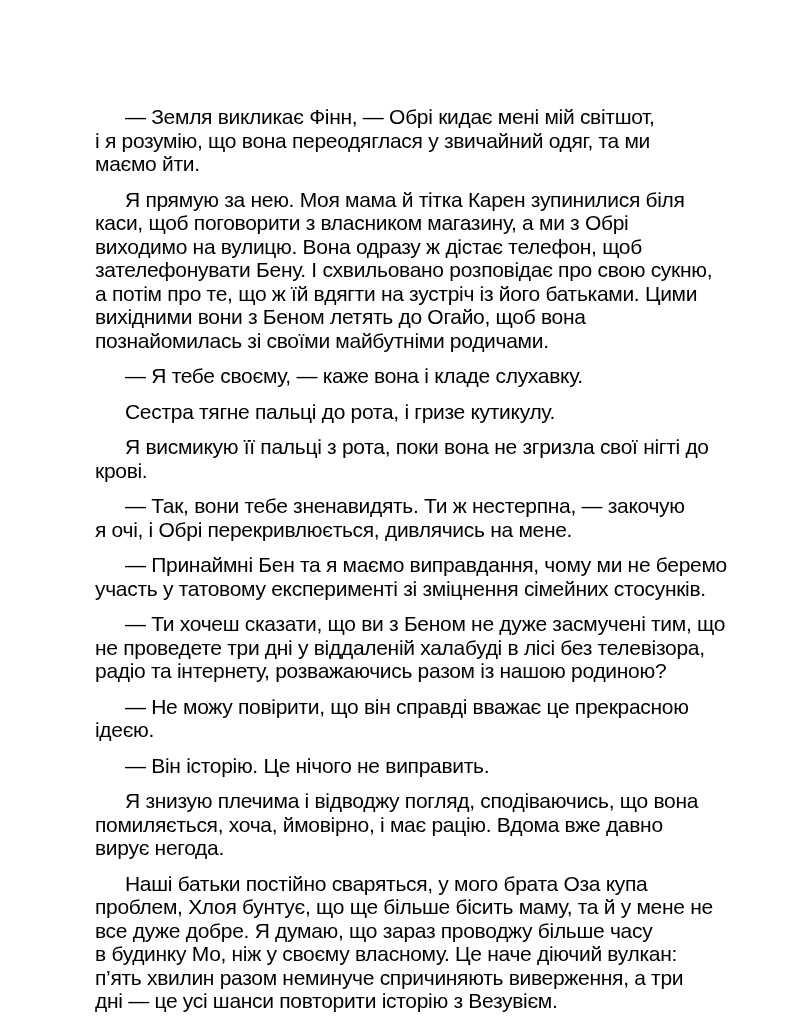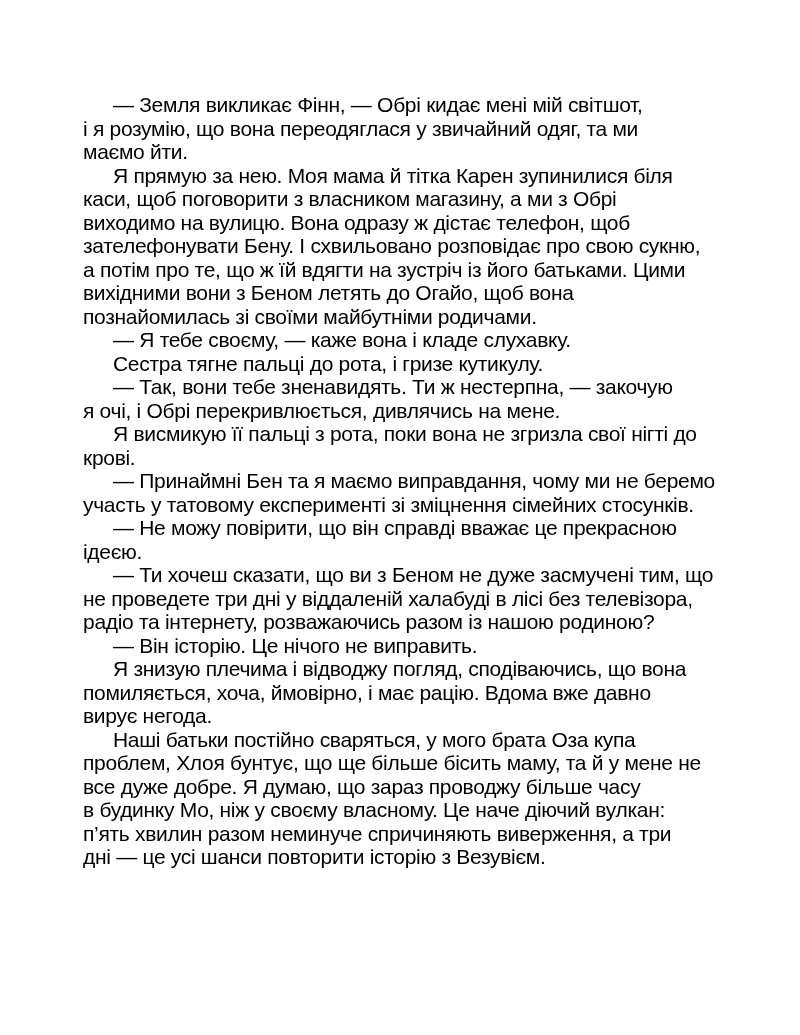--- a/index.html
+++ b/index.html
@@ -23,21 +23,21 @@
     left: 83px;
     top: 93px;
     width: 622px;
     font-family: "Liberation Sans", "DejaVu Sans", sans-serif;
     font-size: 21px;
     line-height: 23.5px;
     letter-spacing: -0.3px;
     color: #000000;
   }
   .paragraph {
-    margin: 0;
+    margin: 12px;
     padding: 0;
     white-space: pre;       
     text-indent: 30px;      
   }
 </style>
 </head>
 <body style="background: rgb(255, 255, 255);">
 
 <div class="page">
   <div class="text-block" style="color: rgb(0, 0, 0);">
@@ -46,31 +46,31 @@
 маємо йти.</p>
       <p class="paragraph">Я прямую за нею. Моя мама й тітка Карен зупинилися біля
 каси, щоб поговорити з власником магазину, а ми з Обрі
 виходимо на вулицю. Вона одразу ж дістає телефон, щоб
 зателефонувати Бену. І схвильовано розповідає про свою сукню,
 а потім про те, що ж їй вдягти на зустріч із його батьками. Цими
 вихідними вони з Беном летять до Огайо, щоб вона
 познайомилась зі своїми майбутніми родичами.</p>
       <p class="paragraph">— Я тебе своєму, — каже вона і кладе слухавку.</p>
       <p class="paragraph">Сестра тягне пальці до рота, і гризе кутикулу.</p>
+      <p class="paragraph">Я висмикую її пальці з рота, поки вона не згризла свої нігті до
+крові.</p>
       <p class="paragraph">— Так, вони тебе зненавидять. Ти ж нестерпна, — закочую
 я очі, і Обрі перекривлюється, дивлячись на мене.</p>
-      <p class="paragraph">Я висмикую її пальці з рота, поки вона не згризла свої нігті до
-крові.</p>
       <p class="paragraph">— Принаймні Бен та я маємо виправдання, чому ми не беремо
 участь у татовому експерименті зі зміцнення сімейних стосунків.</p>
-      <p class="paragraph">— Не можу повірити, що він справді вважає це прекрасною
-ідеєю.</p>
       <p class="paragraph">— Ти хочеш сказати, що ви з Беном не дуже засмучені тим, що
 не проведете три дні у віддаленій халабуді в лісі без телевізора,
 радіо та інтернету, розважаючись разом із нашою родиною?</p>
+      <p class="paragraph">— Не можу повірити, що він справді вважає це прекрасною
+ідеєю.</p>
       <p class="paragraph">— Він історію. Це нічого не виправить.</p>
       <p class="paragraph">Я знизую плечима і відводжу погляд, сподіваючись, що вона
 помиляється, хоча, ймовірно, і має рацію. Вдома вже давно
 вирує негода.</p>
       <p class="paragraph">Наші батьки постійно сваряться, у мого брата Оза купа
 проблем, Хлоя бунтує, що ще більше бісить маму, та й у мене не
 все дуже добре. Я думаю, що зараз проводжу більше часу
 в будинку Мо, ніж у своєму власному. Це наче діючий вулкан:
 п’ять хвилин разом неминуче спричиняють виверження, а три
 дні — це усі шанси повторити історію з Везувієм.</p>

